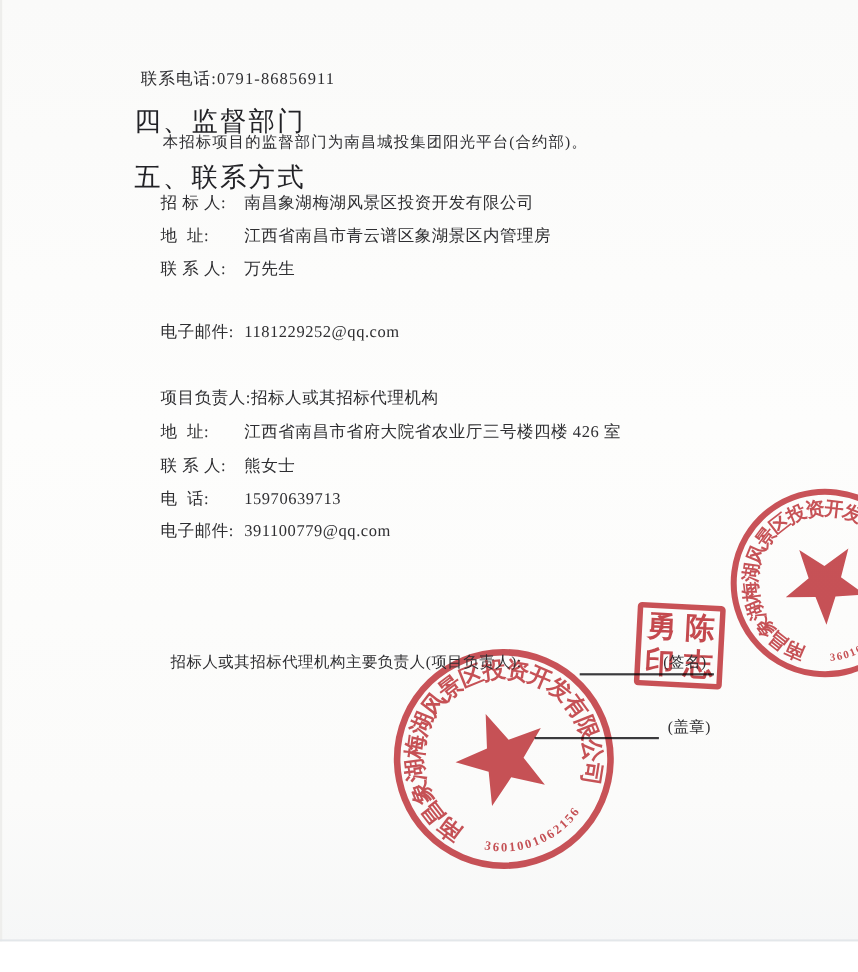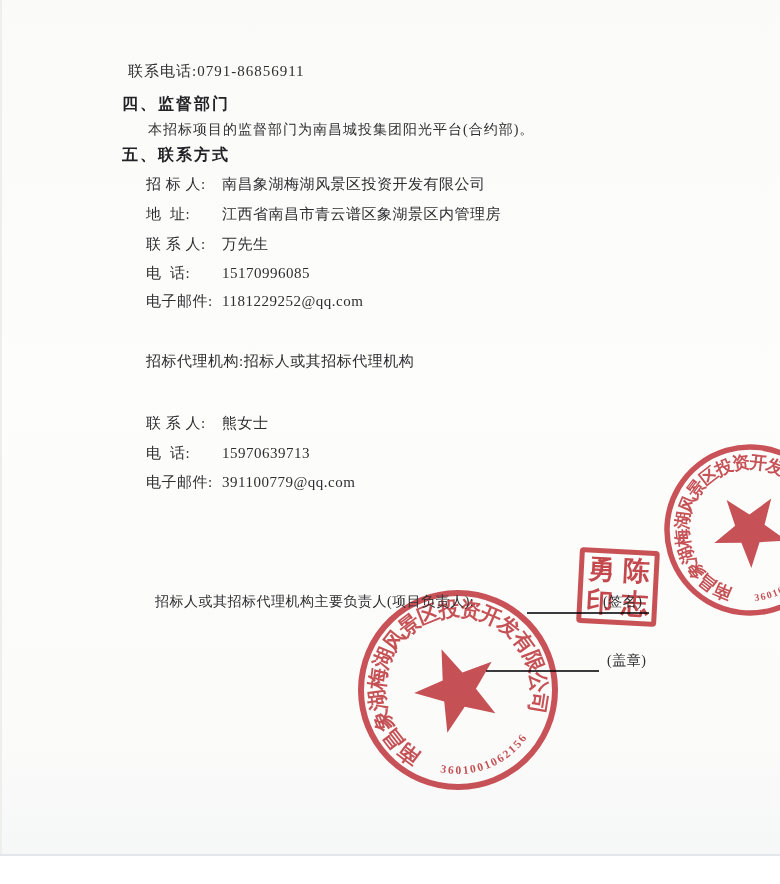--- a/index.html
+++ b/index.html
@@ -8,21 +8,21 @@
     position:relative;width:780px;height:856px;overflow:hidden;
     background:linear-gradient(180deg,#fafaf9 0%,#fdfdfc 45%,#fbfbfa 85%,#f6f7f7 100%);
     font-family:"Liberation Serif","DejaVu Serif",serif;
     color:#2e2e31;
   }
   .page::after{content:"";position:absolute;left:0;right:0;bottom:0;height:2px;background:#e3e7ea;}
   .page::before{content:"";position:absolute;top:0;bottom:0;left:0;width:2px;background:#eeeeec;}
   .abs{position:absolute;white-space:nowrap;}
   .txt{z-index:3;}
   .phone-line{left:128px;top:62px;font-size:15px;letter-spacing:1px;}
-  .h-sec{left:122px;font-size:16px;font-weight:700;letter-spacing:2px;color:#222226;
+  .h-sec{left:122px;font-size:24px;font-weight:400;letter-spacing:2px;color:#222226;
          font-family:"Liberation Sans","DejaVu Sans",sans-serif;}
   .h4{top:94px;} .h5{top:145px;}
   .para{left:148px;top:121px;font-size:14px;letter-spacing:1px;}
   .row{left:146px;font-size:15px;letter-spacing:.5px;}
   .row .lab{display:inline-block;min-width:76px;white-space:pre;}
   .row .val{letter-spacing:.5px;}
   .sig{font-size:14px;letter-spacing:.5px;}
   .uline{position:absolute;height:1.5px;background:#3b3b3e;z-index:1;}
   
   .seal{position:absolute;z-index:2;mix-blend-mode:multiply;}
@@ -58,29 +58,29 @@
 
   <div class="abs txt row" style="top:205px">
     <span class="lab">地  址:</span><span class="val">江西省南昌市青云谱区象湖景区内管理房</span>
   </div>
   <div class="abs txt row" style="top:175px">
     <span class="lab">招 标 人:</span><span class="val">南昌象湖梅湖风景区投资开发有限公司</span>
   </div>
   <div class="abs txt row" style="top:235px">
     <span class="lab">联 系 人:</span><span class="val">万先生</span>
   </div>
-  <div class="abs txt row" style="top:264px">
-    <span class="lab">电  话:</span><span class="val">15170996085</span>
-  </div>
   <div class="abs txt row" style="top:292px">
     <span class="lab">电子邮件:</span><span class="val">1181229252@qq.com</span>
   </div>
 
   <div class="abs txt row" style="top:352px">
-    <span class="lab">招标代理机构:</span><span class="val">招标人或其招标代理机构</span>
+    <span class="lab">项目负责人:</span><span class="val">招标人或其招标代理机构</span>
+  </div>
+  <div class="abs txt row" style="top:383px">
+    <span class="lab">地  址:</span><span class="val">江西省南昌市省府大院省农业厅三号楼四楼 426 室</span>
   </div>
   <div class="abs txt row" style="top:414px">
     <span class="lab">联 系 人:</span><span class="val">熊女士</span>
   </div>
   <div class="abs txt row" style="top:444px">
     <span class="lab">电  话:</span><span class="val">15970639713</span>
   </div>
   <div class="abs txt row" style="top:473px">
     <span class="lab">电子邮件:</span><span class="val">391100779@qq.com</span>
   </div>

